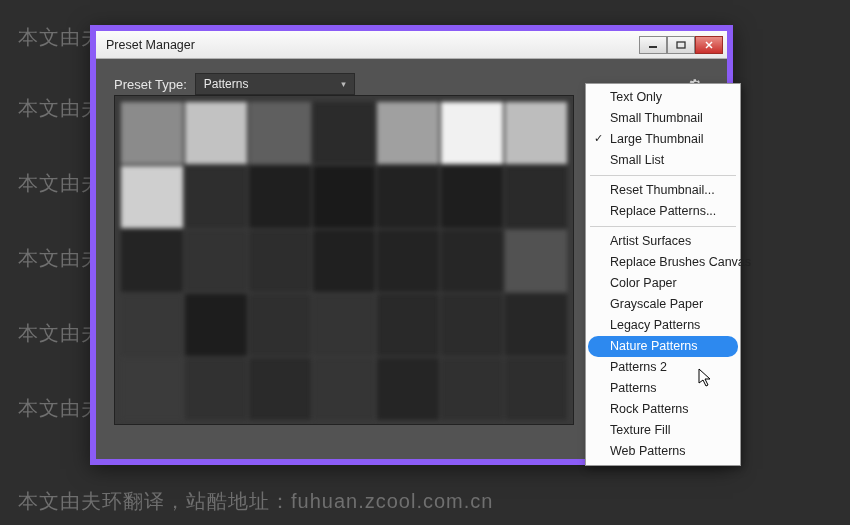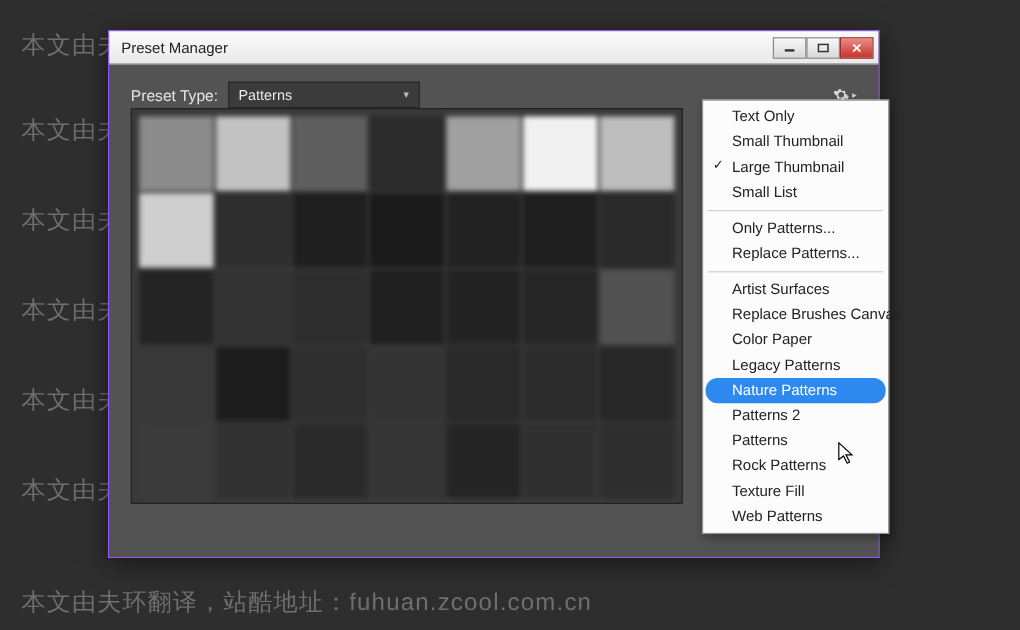--- a/index.html
+++ b/index.html
@@ -18,21 +18,21 @@
     letter-spacing: 1px;
     white-space: nowrap;
     z-index: 0;
     pointer-events: none;
   }
   .dialog {
     position: absolute;
     left: 90px; top: 25px;
     width: 643px; height: 440px;
     background: #535353;
-    border: 1px solid #8b5cf6;
+    border: 6px solid #8b5cf6;
     box-shadow: 0 4px 20px rgba(0,0,0,0.5);
     z-index: 10;
   }
   .titlebar {
     height: 28px;
     background: linear-gradient(#fbfbfb,#e9e9e9);
     border-bottom: 1px solid #b0b0b0;
     display: flex;
     align-items: center;
     padding: 0 4px 0 10px;
@@ -222,26 +222,27 @@
     </div>
   </div>
 </div>
 
 <div class="context-menu" id="menu">
     <div class="menu-item">Text Only</div>
     <div class="menu-item">Small Thumbnail</div>
     <div class="menu-item checked">Large Thumbnail</div>
     <div class="menu-item">Small List</div>
     <div class="menu-sep"></div>
-    <div class="menu-item">Only Patterns...</div>
+    <div class="menu-item">Reset Thumbnail...</div>
     <div class="menu-item">Replace Patterns...</div>
     <div class="menu-sep"></div>
     <div class="menu-item">Artist Surfaces</div>
     <div class="menu-item">Replace Brushes Canvas</div>
     <div class="menu-item">Color Paper</div>
+    <div class="menu-item">Grayscale Paper</div>
     <div class="menu-item">Legacy Patterns</div>
     <div class="menu-item highlight">Nature Patterns</div>
     <div class="menu-item">Patterns 2</div>
     <div class="menu-item">Patterns</div>
     <div class="menu-item">Rock Patterns</div>
     <div class="menu-item">Texture Fill</div>
     <div class="menu-item">Web Patterns</div>
   </div>
 
 <div class="cursor-arrow">

